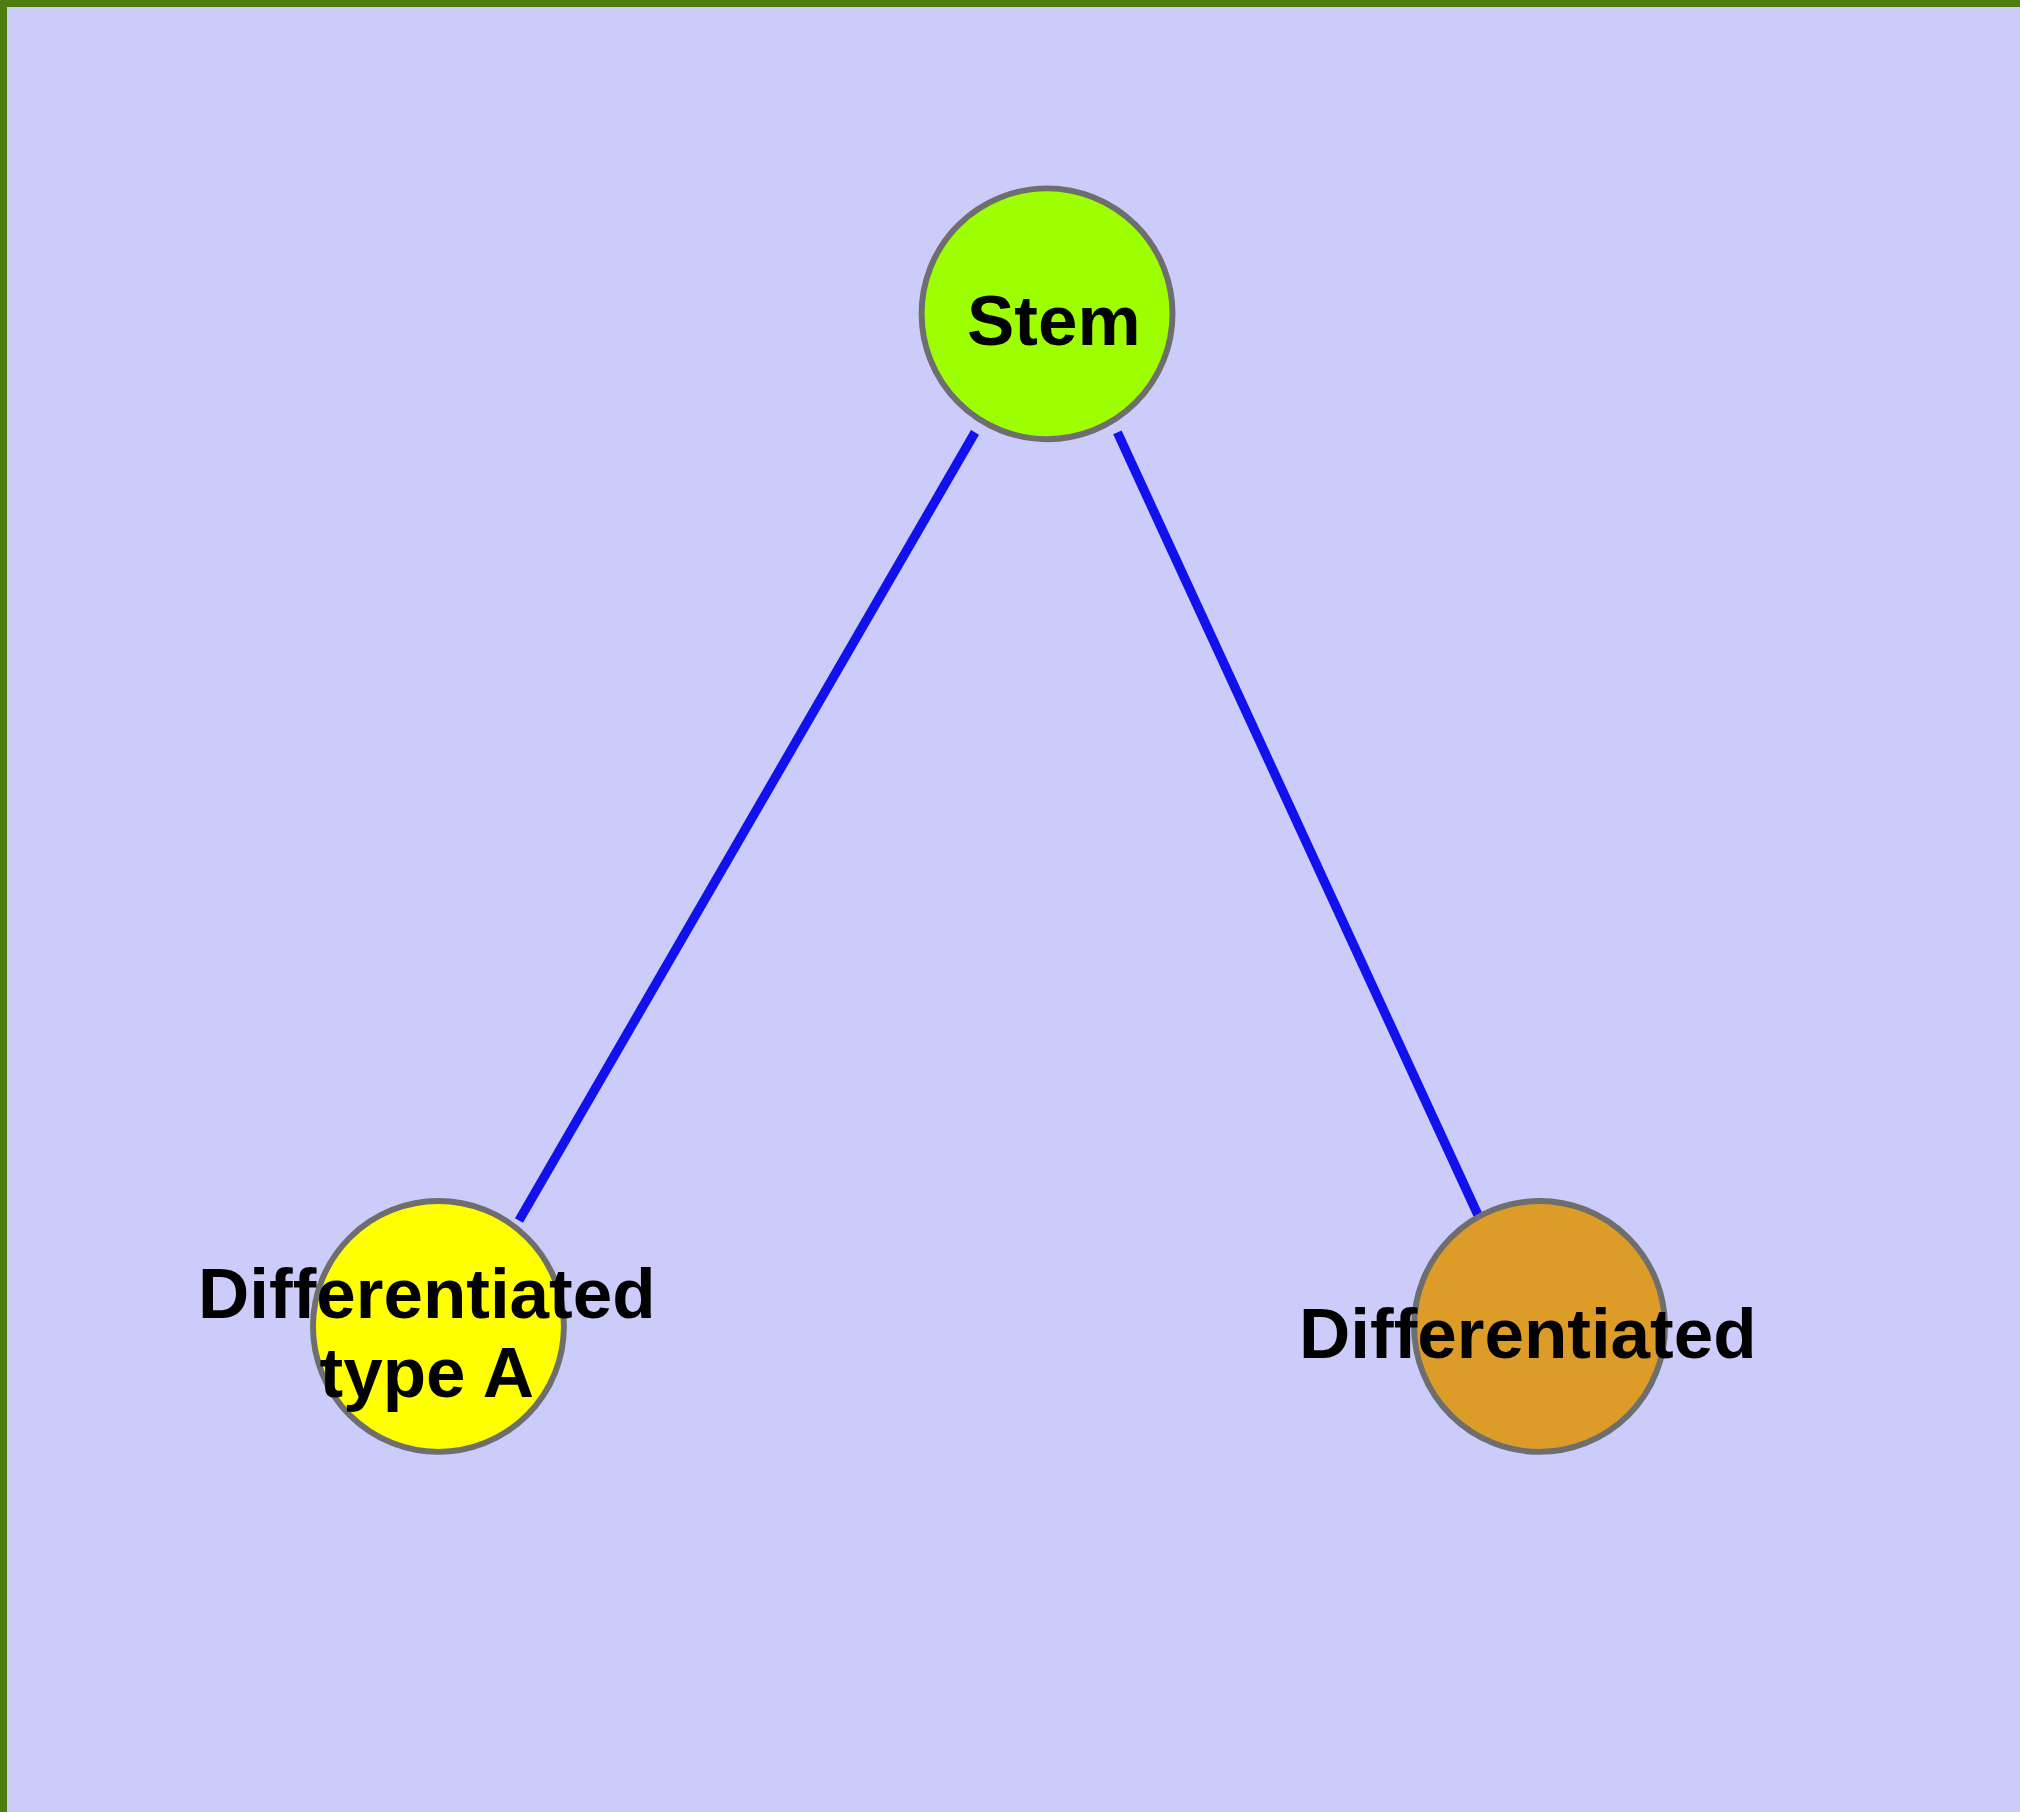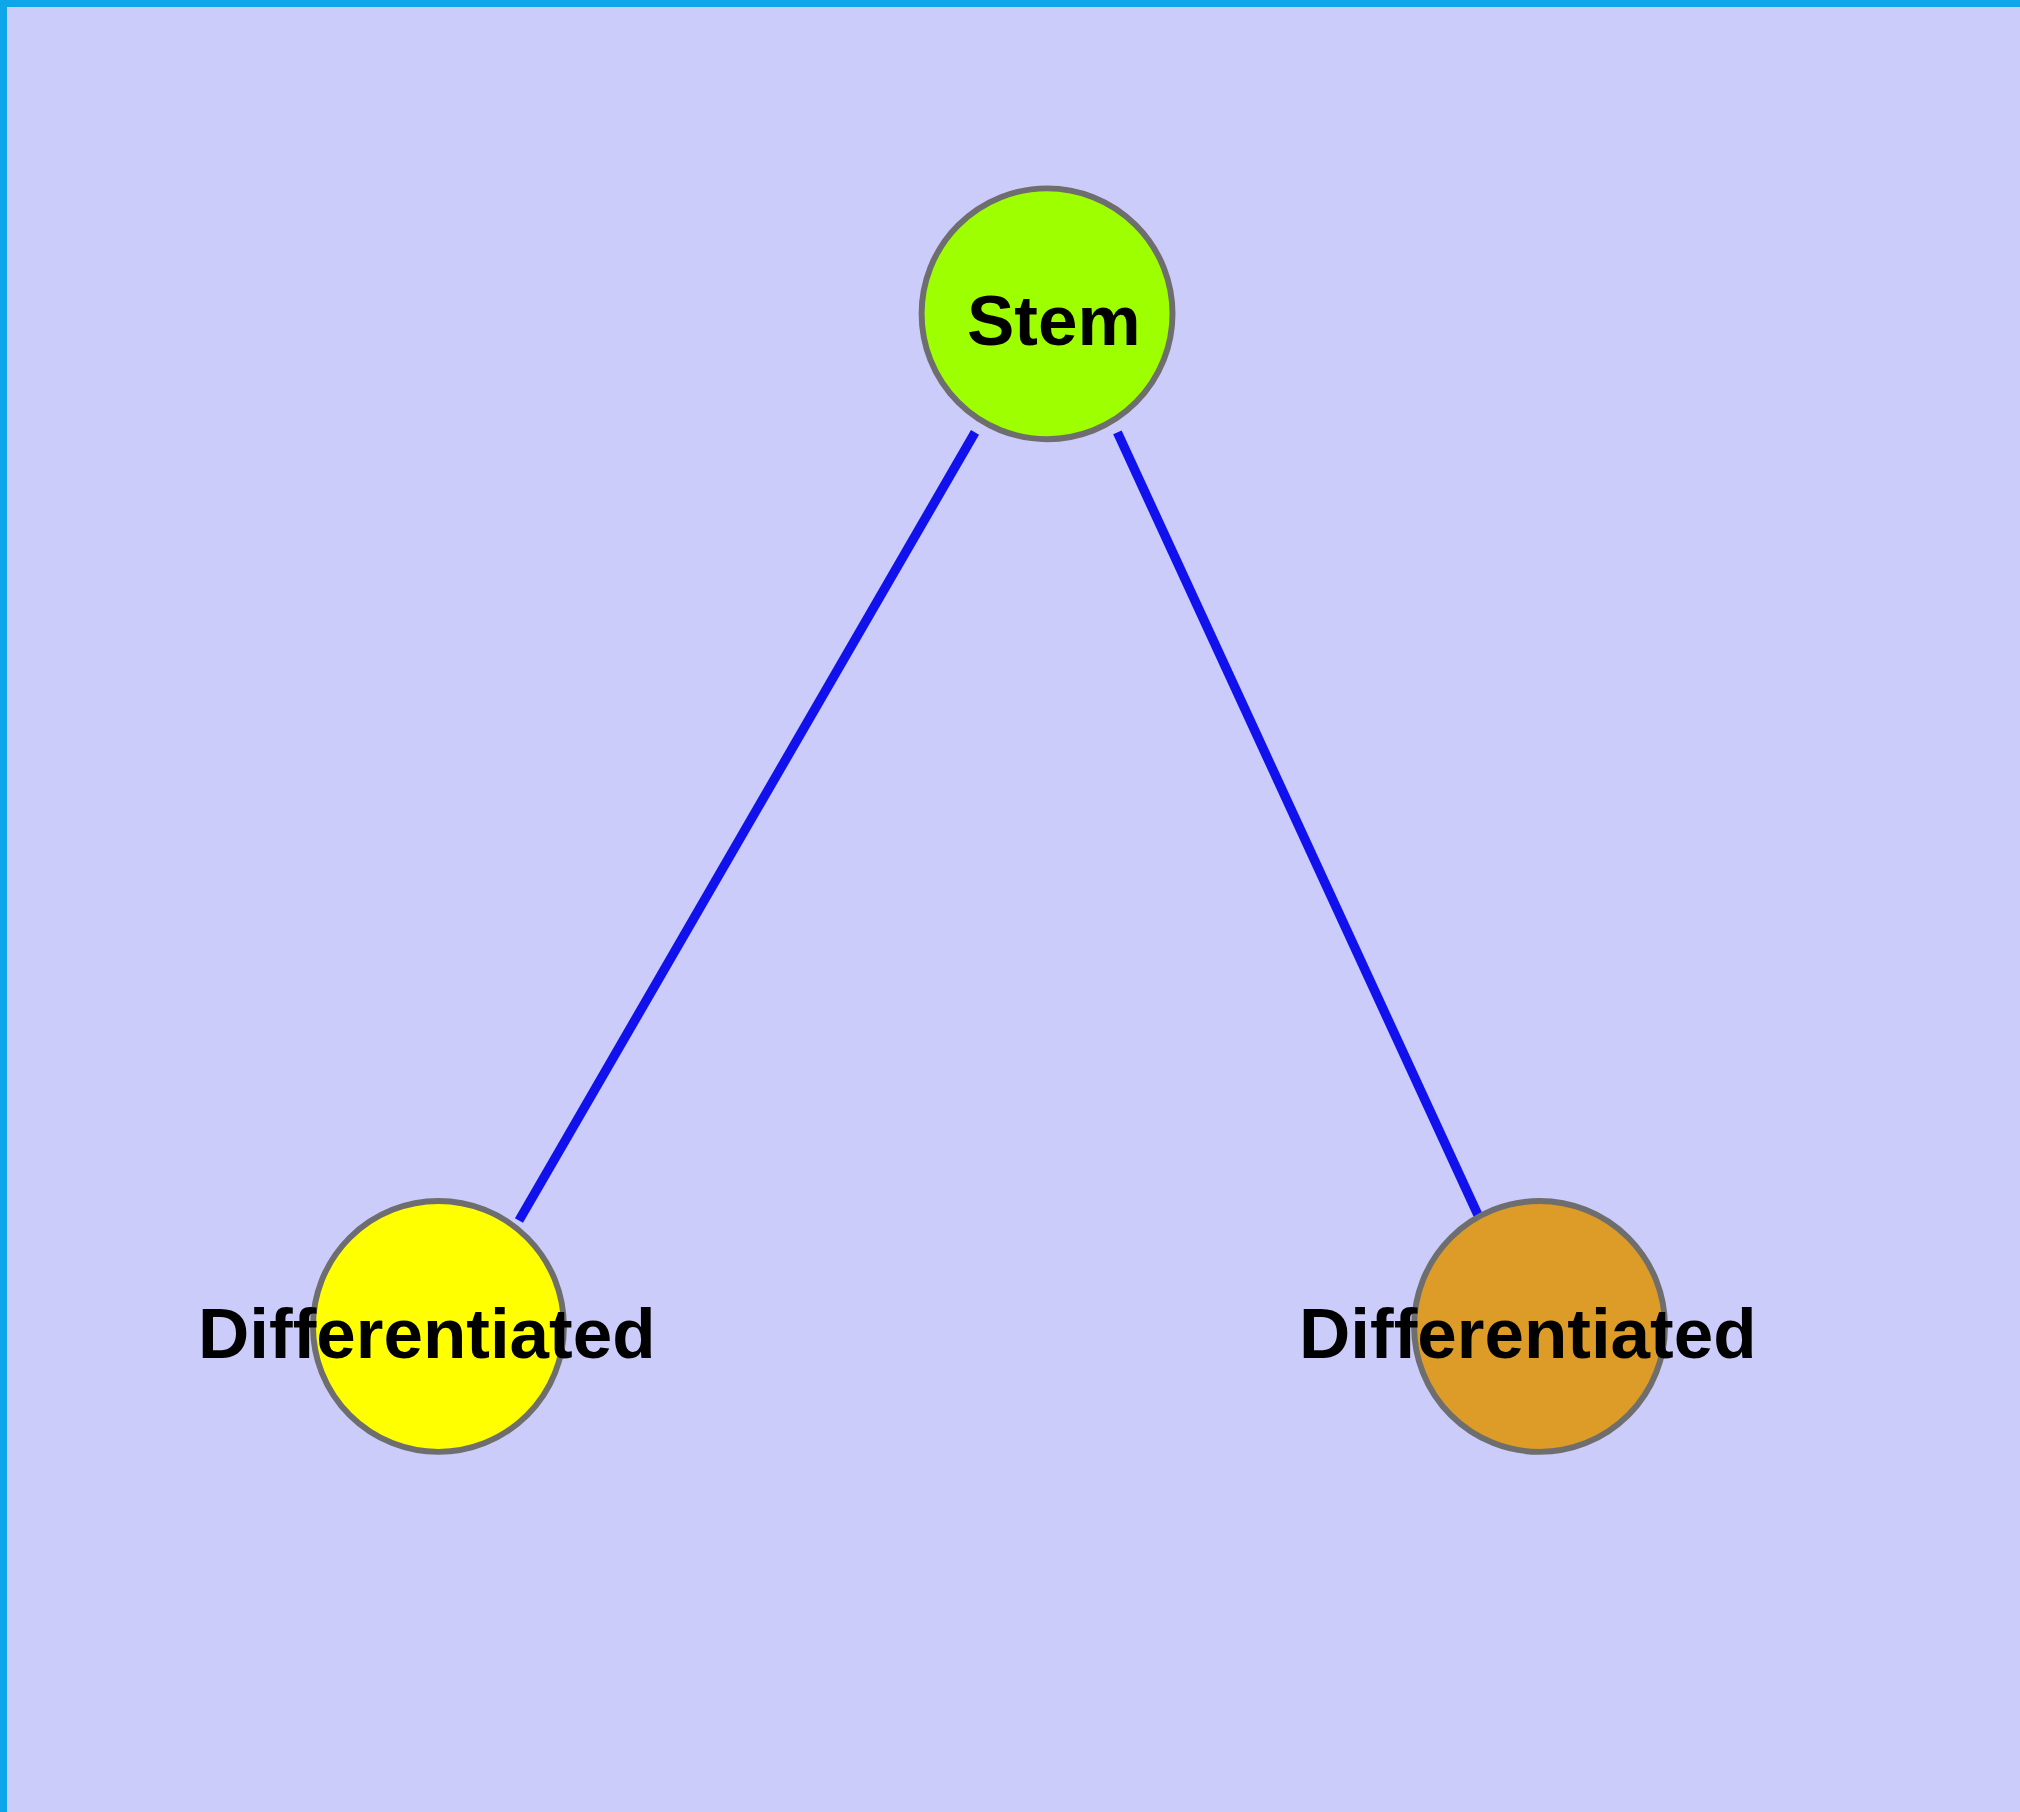--- a/index.html
+++ b/index.html
@@ -8,21 +8,21 @@
     padding: 0;
     background: #ffffff;
   }
   body {
     font-family: "Liberation Sans", sans-serif;
   }
   #canvas {
     position: relative;
     width: 2021px;
     height: 1812px;
-    background: #0ea5e9;
+    background: #4d7c0f;
     overflow: hidden;
   }
   #plot-area {
     position: absolute;
     left: 6.8px;
     top: 6.8px;
     width: 2014px;
     height: 1805px;
     background: #ccccfa;
   }
@@ -88,19 +88,19 @@
 
       <g>
         <circle class="node-circle" cx="1227" cy="362" r="148" fill="#9eff00" stroke="#6e6e6e"></circle>
         <circle class="node-circle" cx="509" cy="1557" r="148" fill="#ffff00" stroke="#6e6e6e"></circle>
         <circle class="node-circle" cx="1808" cy="1557" r="148" fill="#dd9b28" stroke="#6e6e6e"></circle>
       </g>
     </svg>
 
     <div class="node-label" id="label-stem">Stem</div>
 
-    <div class="node-label" id="label-diff-a"><span>Differentiated</span><br></div>
+    <div class="node-label" id="label-diff-a"><span>Differentiated</span><br><span>type A</span></div>
 
     <div class="node-label" id="label-diff-b"><span>Differentiated</span><br></div>
 
   </div>
 </div>
 
 
 </body></html>

